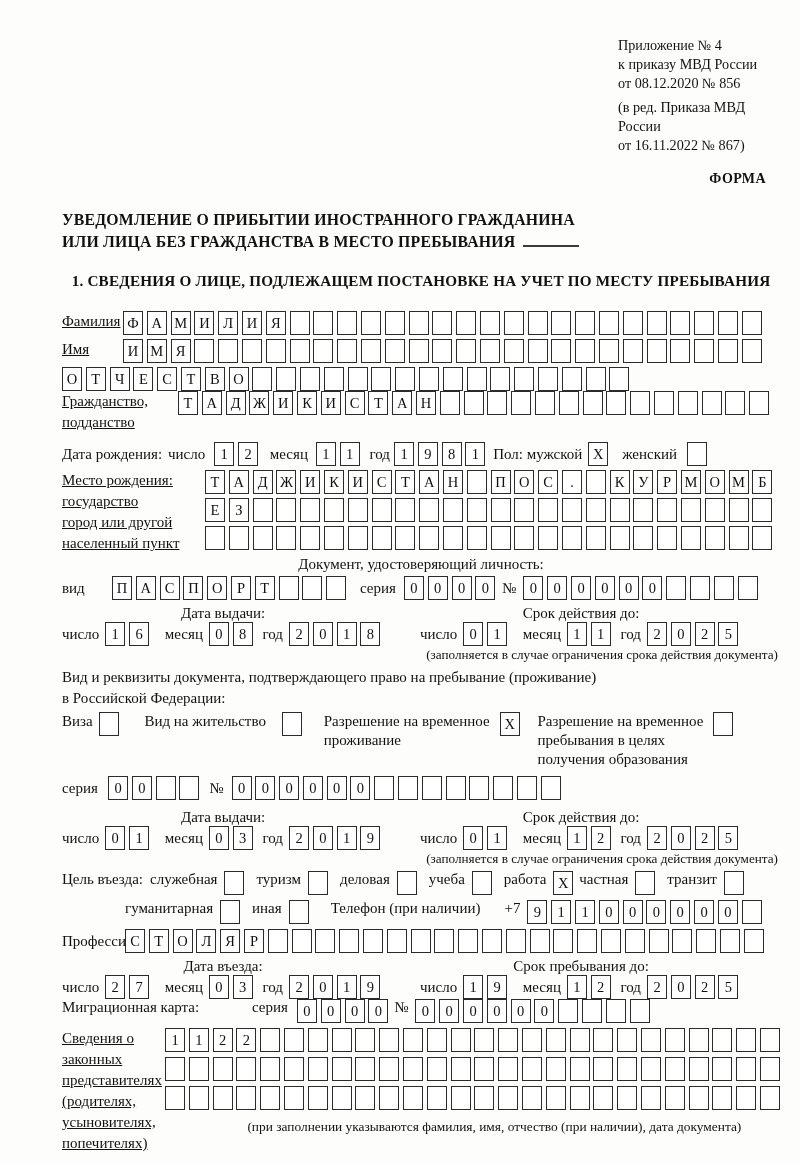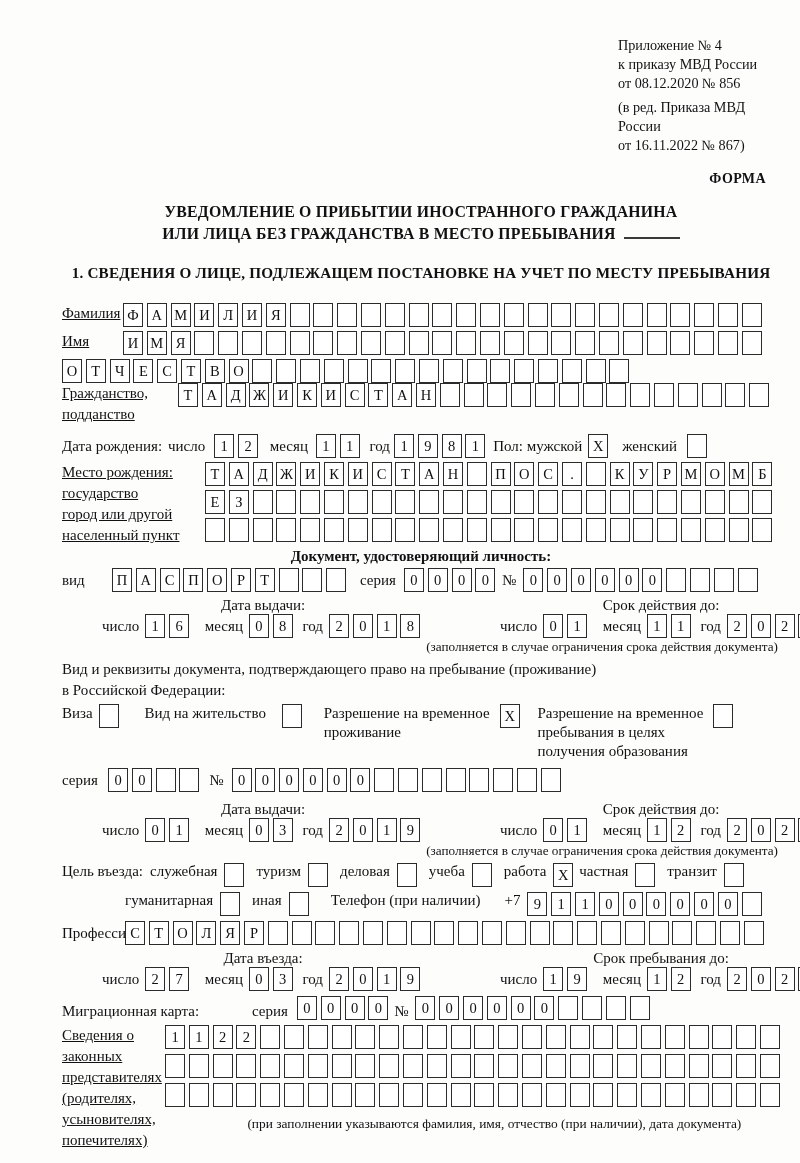--- a/index.html
+++ b/index.html
@@ -7,40 +7,40 @@
   body {
     height:1163px; overflow:hidden; color:#111;
     font-family:"Liberation Serif","DejaVu Serif",serif; font-size:15px;
   }
   .page { padding:36px 20px 0 62px; position:relative; }
 
   
   .appendix { margin-left:556px; font-size:14.2px; line-height:19px; }
   .appendix .note { margin-top:5px; }
   .forma { text-align:right; padding-right:14px; margin-top:16px; font-weight:bold; font-size:14px; letter-spacing:.4px; }
-  .title { text-align:center; font-weight:bold; font-size:15.8px; line-height:22px; margin-top:14px; letter-spacing:.2px; }
+  .title { font-weight:bold; font-size:15.8px; line-height:22px; margin-top:22px; letter-spacing:.2px; }
   .title-underline { display:inline-block; width:56px; border-bottom:2.2px solid #3a3a3a; margin-left:8px; vertical-align:baseline; }
   .sec-heading { margin-top:19px; font-weight:bold; font-size:15.2px; text-align:center; letter-spacing:.2px; }
 
   
   .cells { display:inline-flex; white-space:nowrap; flex:none; }
   .cell {
     display:inline-flex; align-items:center; justify-content:center; flex:none;
     width:20px; height:24px; border:1.7px solid #2b2b2b; margin-right:3.8px;
     font-size:14.5px; background:#fff;
   }
   .cb { vertical-align:middle; }
 
   .frow { display:flex; align-items:flex-start; margin-bottom:4px; }
   .lbl { line-height:21px; flex:none;text-decoration:underline; }
   .mt { margin-top:21px; }
 
   
   .dates-row { display:flex; margin-top:2px; }
-  .dates-col { display:inline-block;margin-left:40px; }
+  .dates-col { display:inline-block; }
   .dates-col.left { width:358px; flex:none; }
   .dates-col.right { flex:1; }
   .dates-inner { display:inline-block; text-align:center; }
   .dates-header { font-size:15px; line-height:18px; }
   .date-line { display:flex; align-items:center; text-align:left; }
   .date-line .dlabel { margin-right:6px; }
   .date-line .gap { width:12px; flex:none; }
   .note-right { text-align:right; font-size:13.2px; line-height:16px; margin-top:1px; padding-right:2px; margin-bottom:4px; }
 
   
@@ -316,21 +316,21 @@
           <span class="cell"></span>
           <span class="cell"></span>
           <span class="cell"></span>
           <span class="cell"></span>
           <span class="cell"></span>
           <span class="cell"></span>
         </div>
     </span>
   </div>
 
-  <div style="text-align:center; font-weight:bold; margin-bottom:3px">Документ, удостоверяющий личность:</div>
+  <div style="text-align:center; font-weight:normal; margin-bottom:3px">Документ, удостоверяющий личность:</div>
 
   <div class="frow" style="align-items:center">
     <span class="plbl" style="width:50px">вид</span>
     <span class="cells">
         <span class="cell">П</span>
         <span class="cell">А</span>
         <span class="cell">С</span>
         <span class="cell">П</span>
         <span class="cell">О</span>
         <span class="cell">Р</span>
@@ -645,21 +645,21 @@
               <span class="cell">2</span>
               <span class="cell">0</span>
               <span class="cell">2</span>
               <span class="cell">5</span>
             </span>
         </div>
       </div>
     </div>
   </div>
 
-  <div class="frow" style="align-items:flex-end; margin-top:5px">
+  <div class="frow" style="align-items:flex-start; ">
     <span class="plbl" style="width:150px">Миграционная карта:</span>
     <span class="plbl" style="margin:0 9px 0 40px">серия</span>
     <span class="cells">
         <span class="cell">0</span>
         <span class="cell">0</span>
         <span class="cell">0</span>
         <span class="cell">0</span>
       </span>
     <span class="plbl" style="margin:0 7px 0 2px">№</span>
     <span class="cells">

